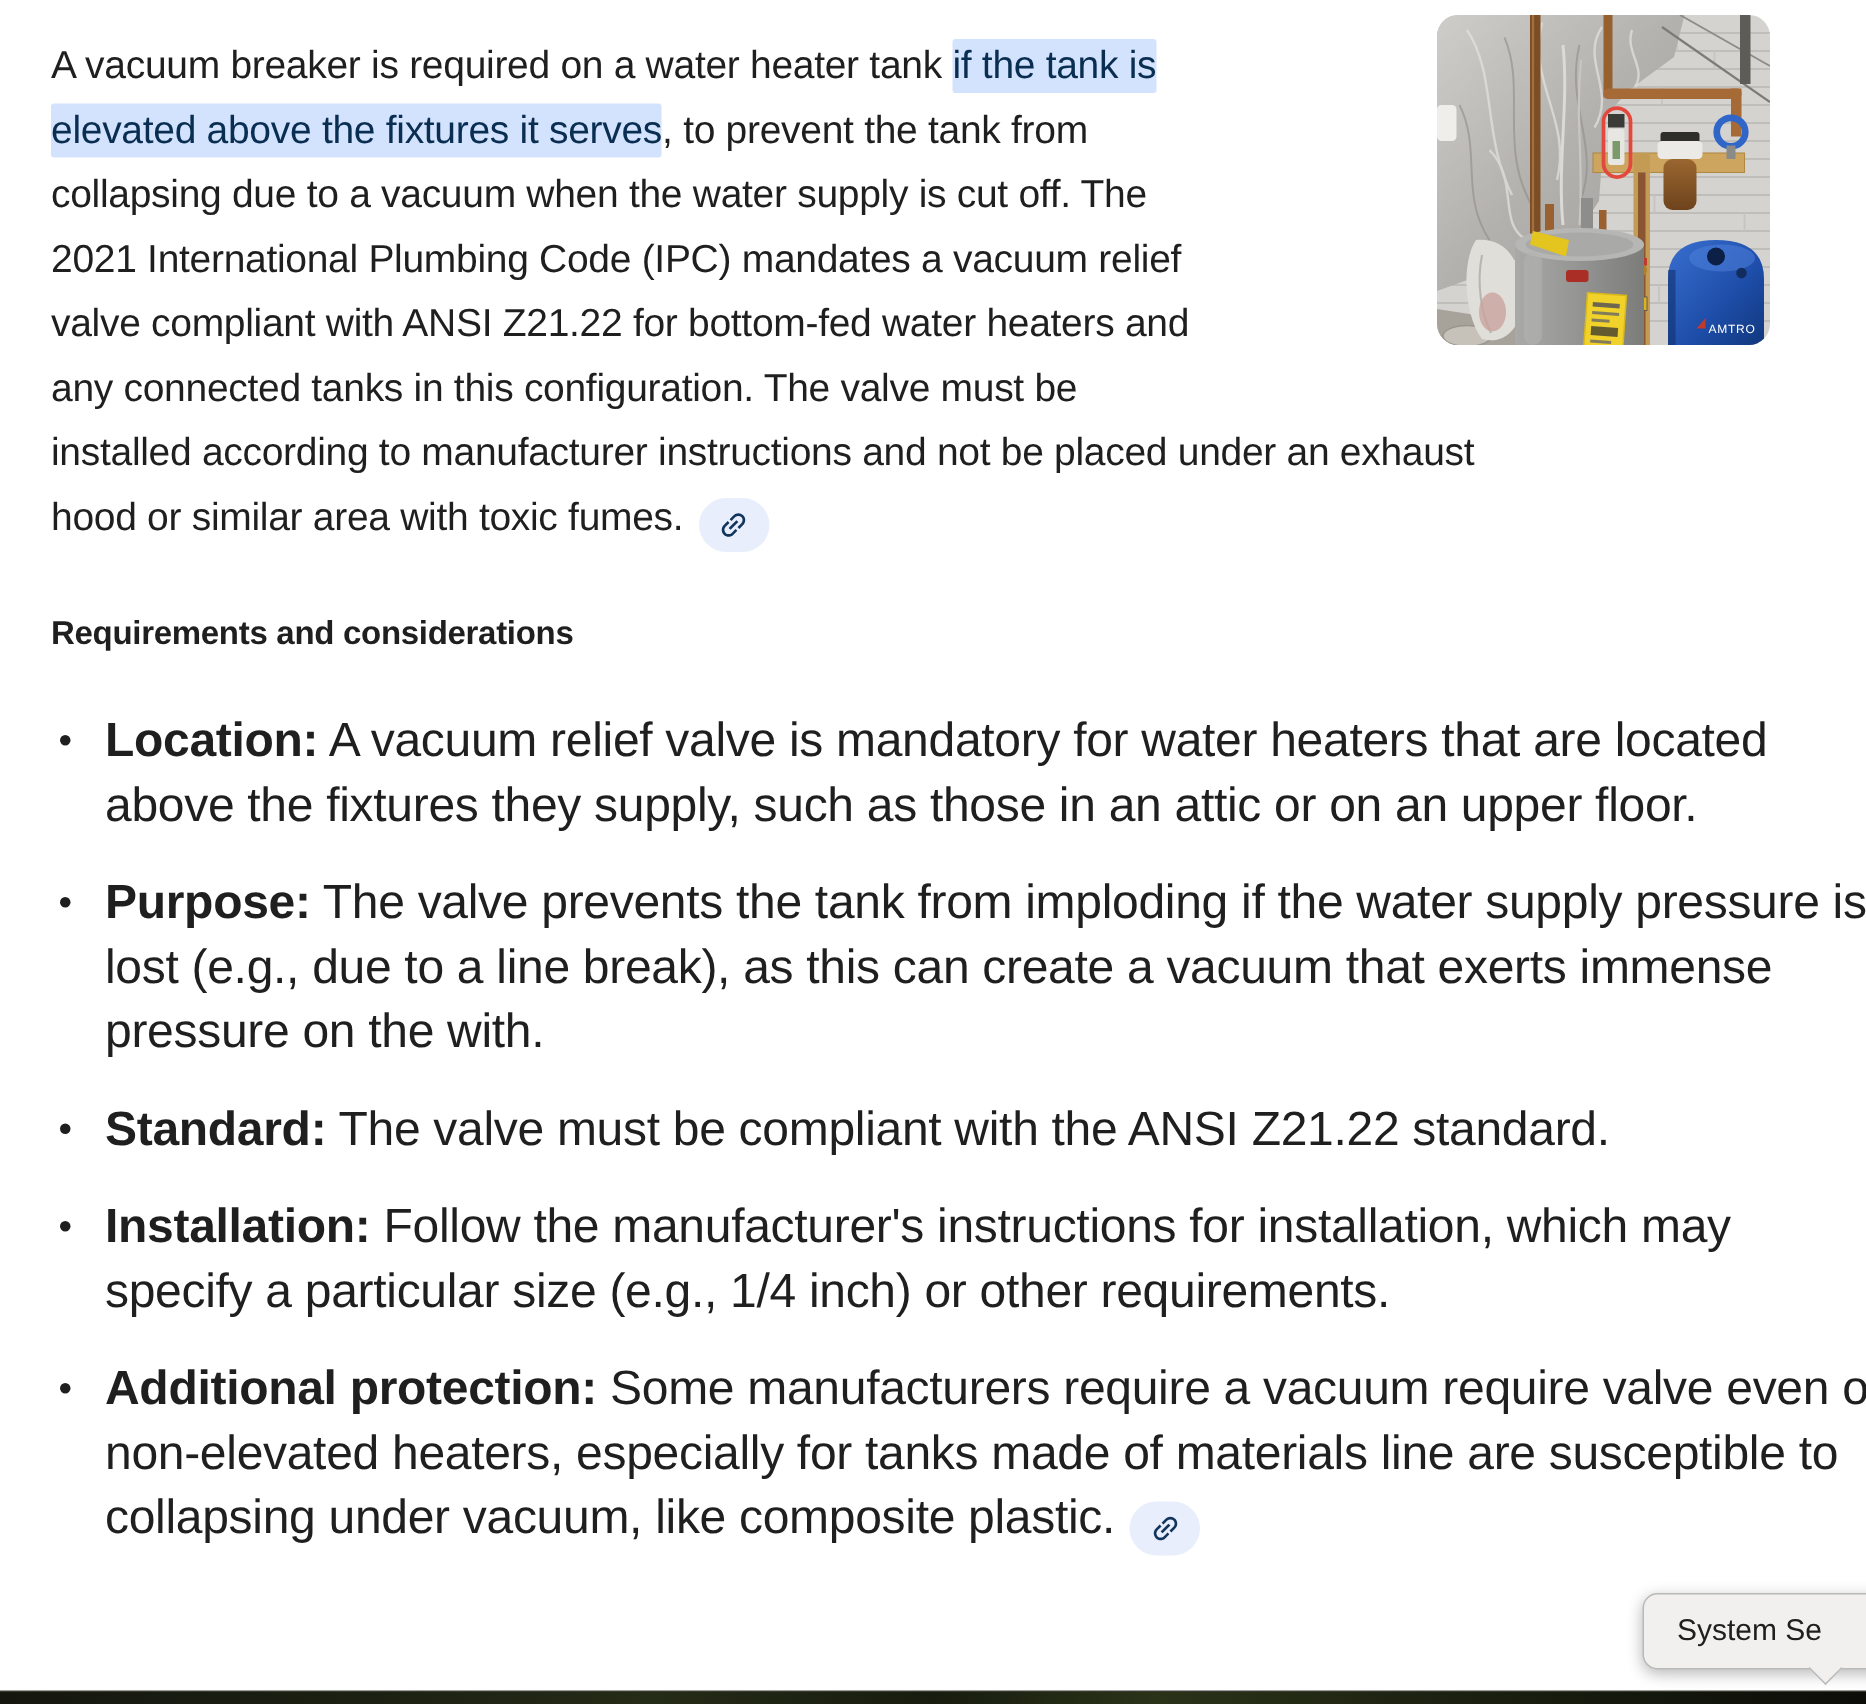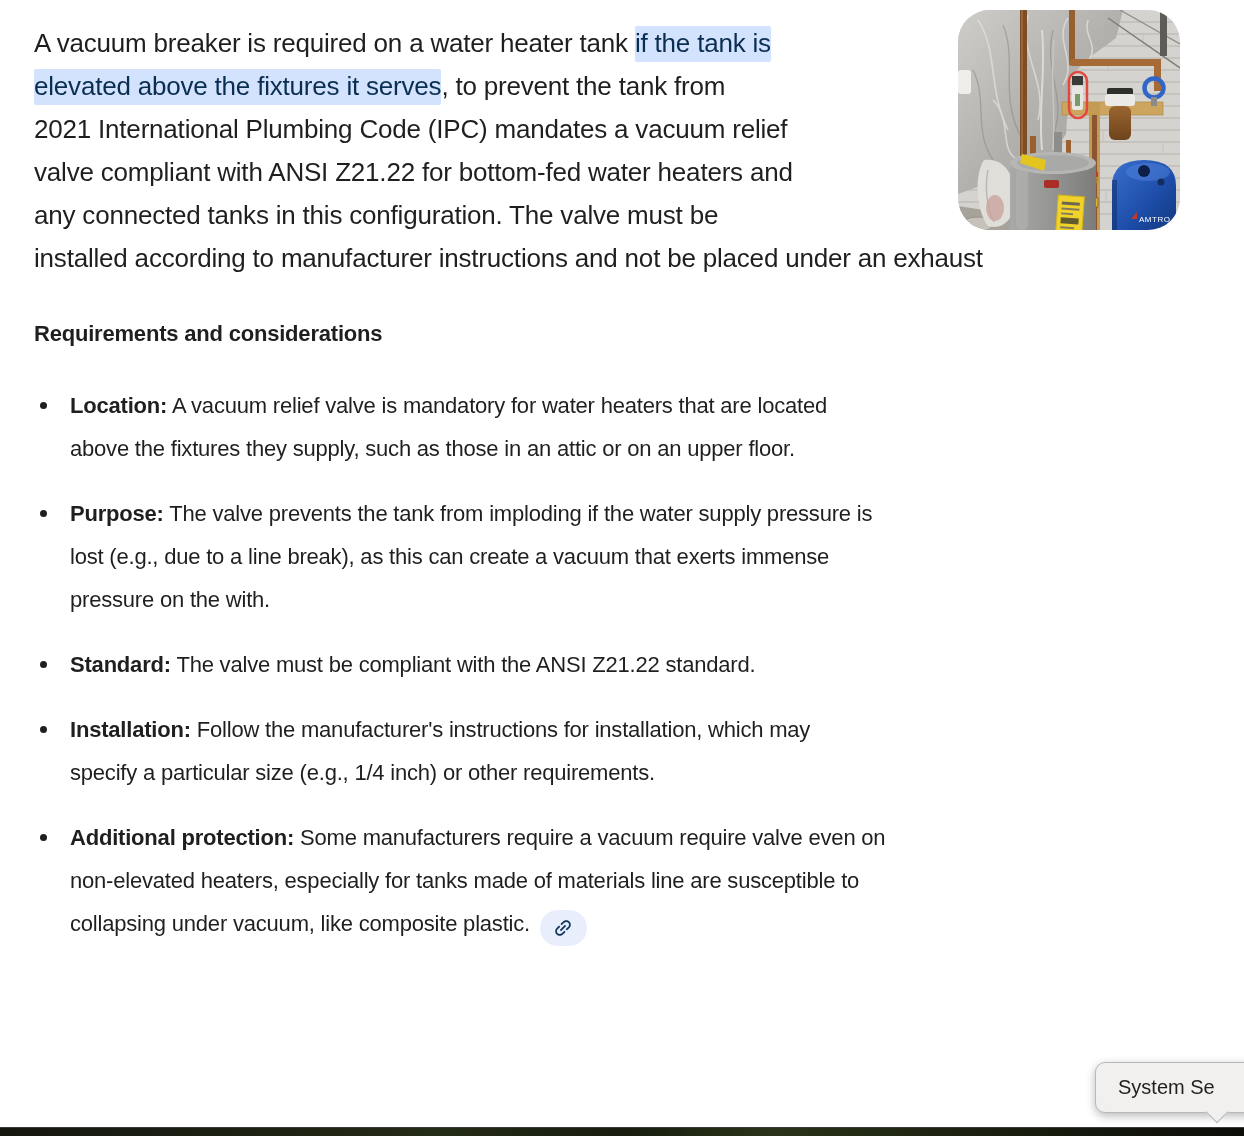--- a/index.html
+++ b/index.html
@@ -6,21 +6,21 @@
   body{
     width:1244px;height:1136px;position:relative;overflow:hidden;
     background:#ffffff;
     font-family:"Liberation Sans","DejaVu Sans",sans-serif;
     color:#1f1f1f;
   }
   .content{padding:22px 64px 0 34px;}
   
   .photo{
     position:absolute;left:958px;top:10px;width:222px;height:220px;
-    margin:0;border-radius:32px;overflow:hidden;cursor:pointer;
+    margin:0;border-radius:14px;overflow:hidden;cursor:pointer;
     box-shadow:0 0 0 1px rgba(0,0,0,0.04) inset;
   }
   .photo svg{display:block;width:222px;height:220px;}
   
   .para{font-size:26px;line-height:43px;letter-spacing:-0.2px;}
   .para .line{white-space:nowrap;}
   .hl{background:#d3e3fd;color:#0a2e52;border-radius:2px;padding:2px 0 4px 0;}
   
   .pill{
     display:inline-flex;align-items:center;justify-content:center;
@@ -30,21 +30,21 @@
   .pill svg{width:22px;height:22px;}
   
   h2.section{
     font-size:22px;line-height:34px;font-weight:700;color:#1f1f1f;
     margin:37px 0 33px 0;letter-spacing:-0.2px;
   }
   
   ul.reqs{list-style:none;margin:0;padding:0;}
   ul.reqs li{
     position:relative;padding-left:36px;margin:0 0 22px 0;
-    font-size:22px;line-height:43px;letter-spacing:-0.2px;
+    font-size:32px;line-height:43px;letter-spacing:-0.2px;
   }
   ul.reqs li .dot{
     position:absolute;left:6px;top:18px;width:7px;height:7px;border-radius:50%;
     background:#1f1f1f;
   }
   ul.reqs li .bl{white-space:nowrap;}
   ul.reqs b{font-weight:700;}
   
   .tooltip{
     position:absolute;left:1095px;top:1062px;width:210px;height:51px;
@@ -212,24 +212,32 @@
         <text x="181" y="212" font-size="8" fill="#ffffff" font-family="Liberation Sans, sans-serif" letter-spacing="0.5">AMTRO</text>
       </g>
     </svg>
   </figure>
 
   <div class="content">
 
     <div class="para">
       <div class="line"><span>A vacuum breaker is required on a water heater tank </span><span class="hl">if the tank is</span></div>
       <div class="line"><span class="hl">elevated above the fixtures it serves</span><span>, to prevent the tank from</span></div>
+      <div class="line">collapsing due to a vacuum when the water supply is cut off. The</div>
       <div class="line">2021 International Plumbing Code (IPC) mandates a vacuum relief</div>
       <div class="line">valve compliant with ANSI Z21.22 for bottom-fed water heaters and</div>
       <div class="line">any connected tanks in this configuration. The valve must be</div>
       <div class="line">installed according to manufacturer instructions and not be placed under an exhaust</div>
+      <div class="line"><span>hood or similar area with toxic fumes.</span><button class="pill">
+            <svg viewBox="0 0 24 24">
+              <g transform="rotate(-45 12 12)">
+                <path fill="#11355c" d="M3.9 12c0-1.71 1.39-3.1 3.1-3.1h4V7H7c-2.76 0-5 2.24-5 5s2.24 5 5 5h4v-1.9H7c-1.71 0-3.1-1.39-3.1-3.1zm4.1 1h8v-2H8v2zm9-6h-4v1.9h4c1.71 0 3.1 1.39 3.1 3.1s-1.39 3.1-3.1 3.1h-4V17h4c2.76 0 5-2.24 5-5s-2.24-5-5-5z"></path>
+              </g>
+            </svg>
+          </button></div>
     </div>
 
     <h2 class="section">Requirements and considerations</h2>
 
     <ul class="reqs">
       <li>
         <span class="dot"></span>
         <div class="bl"><b>Location:</b><span> A vacuum relief valve is mandatory for water heaters that are located</span></div>
         <div class="bl">above the fixtures they supply, such as those in an attic or on an upper floor.</div>
       </li>

